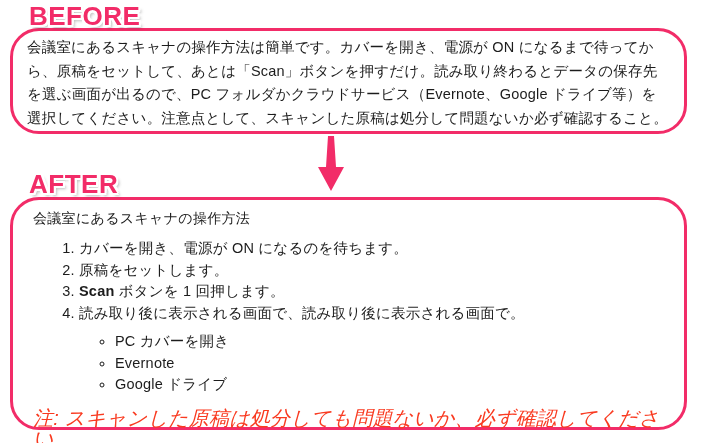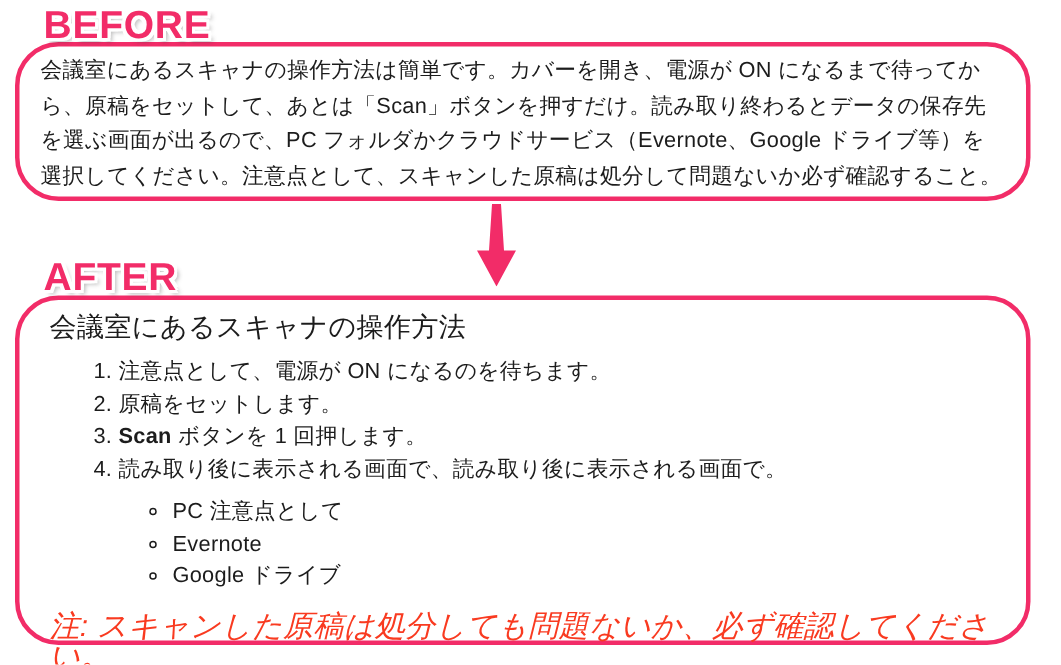--- a/index.html
+++ b/index.html
@@ -25,21 +25,21 @@
     z-index:1;
   }
   #before-box{top:28px;height:106px;padding:5px 14px;}
   #after-box{top:197px;height:233px;padding:3px 14px;}
   .before-paragraph{
     margin:0;font-size:14.5px;line-height:23.5px;letter-spacing:.2px;
   }
   .arrow-wrap{position:absolute;left:316px;top:136px;width:30px;height:55px;z-index:2;}
   .arrow-wrap polygon{fill:var(--accent,#f22c68);}
   .after-heading{
-    margin:3px 0 8px 6px;font-size:18px;line-height:24px;font-weight:normal;letter-spacing:.3px;
+    margin:3px 0 8px 6px;font-size:14px;line-height:24px;font-weight:normal;letter-spacing:.3px;
   }
   ol.steps{
     margin:0;padding:0 0 0 52px;font-size:14.5px;line-height:21.5px;letter-spacing:.2px;
   }
   ol.steps>li{margin:0;}
   ol.steps b{font-weight:bold;}
   ul.destinations{
     list-style:circle;margin:7px 0 0 0;padding:0 0 0 36px;
     font-size:14.5px;line-height:21.5px;
   }
@@ -63,32 +63,32 @@
   </svg>
 </div>
 
 <div class="stage-title" id="after-label">AFTER</div>
 
 <div class="round-box" id="after-box">
   <h2 class="after-heading">会議室にあるスキャナの操作方法</h2>
 
   <ol class="steps">
     <li>
-      <span>注意点として、電源が ON になるのを待ちます。</span>
+      <span>カバーを開き、電源が ON になるのを待ちます。</span>
     </li>
     <li>
       <span>原稿をセットします。</span>
     </li>
     <li>
       <b>Scan</b><span> ボタンを 1 回押します。</span>
     </li>
     <li>
       <span>読み取り後に表示される画面で、読み取り後に表示される画面で。</span>
       <ul class="destinations">
-        <li>PC 注意点として</li>
+        <li>PC カバーを開き</li>
         <li>Evernote</li>
         <li>Google ドライブ</li>
       </ul>
     </li>
   </ol>
 
   <p class="note-text">注: スキャンした原稿は処分しても問題ないか、必ず確認してください。</p>
 </div>
 
 </body></html>

